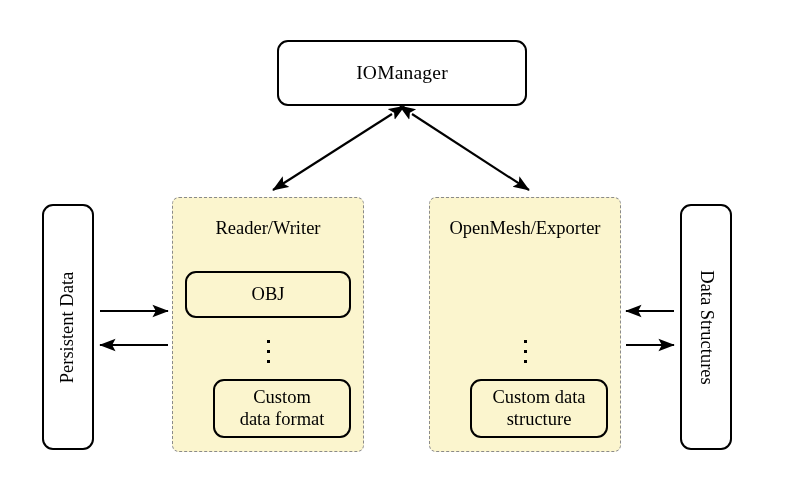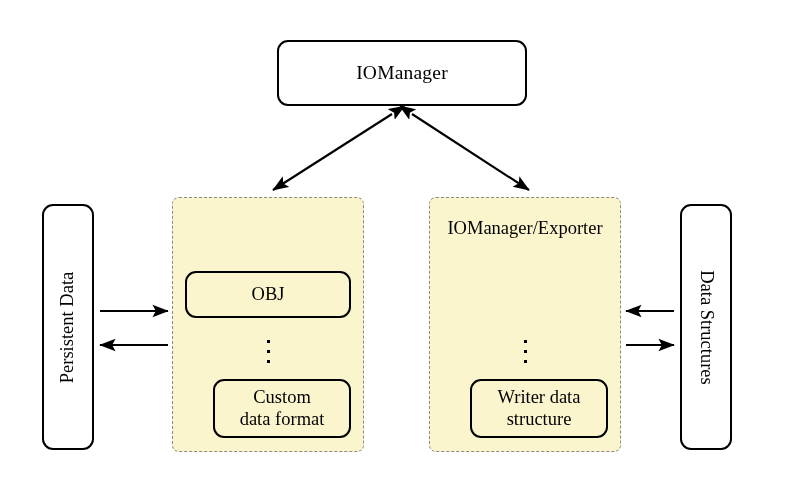--- a/index.html
+++ b/index.html
@@ -186,49 +186,50 @@
     <line x1="674" y1="311" x2="626" y2="311" stroke="#000000" stroke-width="2.1" marker-end="url(#ah-end)"></line>
 
     <line x1="626" y1="345" x2="674" y2="345" stroke="#000000" stroke-width="2.1" marker-end="url(#ah-end)"></line>
   </svg>
 
   <div class="manager-node">
     <span class="manager-label">IOManager</span>
   </div>
 
   <div class="group-box" id="group-reader-writer">
+    <div class="group-title">Reader/Writer</div>
 
     <div class="item-box single">
       <span class="item-line">OBJ</span>
     </div>
 
     <div class="vdots">
       <span class="dot"></span>
       <span class="dot"></span>
       <span class="dot"></span>
     </div>
 
     <div class="item-box double">
       <span class="item-line">Custom</span>
       <span class="item-line">data format</span>
     </div>
   </div>
 
   <div class="group-box" id="group-importer-exporter">
-    <div class="group-title">IOManager/Exporter</div>
+    <div class="group-title">OpenMesh/Exporter</div>
 
 
     <div class="vdots">
       <span class="dot"></span>
       <span class="dot"></span>
       <span class="dot"></span>
     </div>
 
     <div class="item-box double">
-      <span class="item-line">Writer data</span>
+      <span class="item-line">Custom data</span>
       <span class="item-line">structure</span>
     </div>
   </div>
 
   <div class="side-box" id="side-persistent-data">
     <span class="side-label rot-ccw">Persistent Data</span>
   </div>
 
   <div class="side-box" id="side-data-structures">
     <span class="side-label rot-cw">Data Structures</span>

